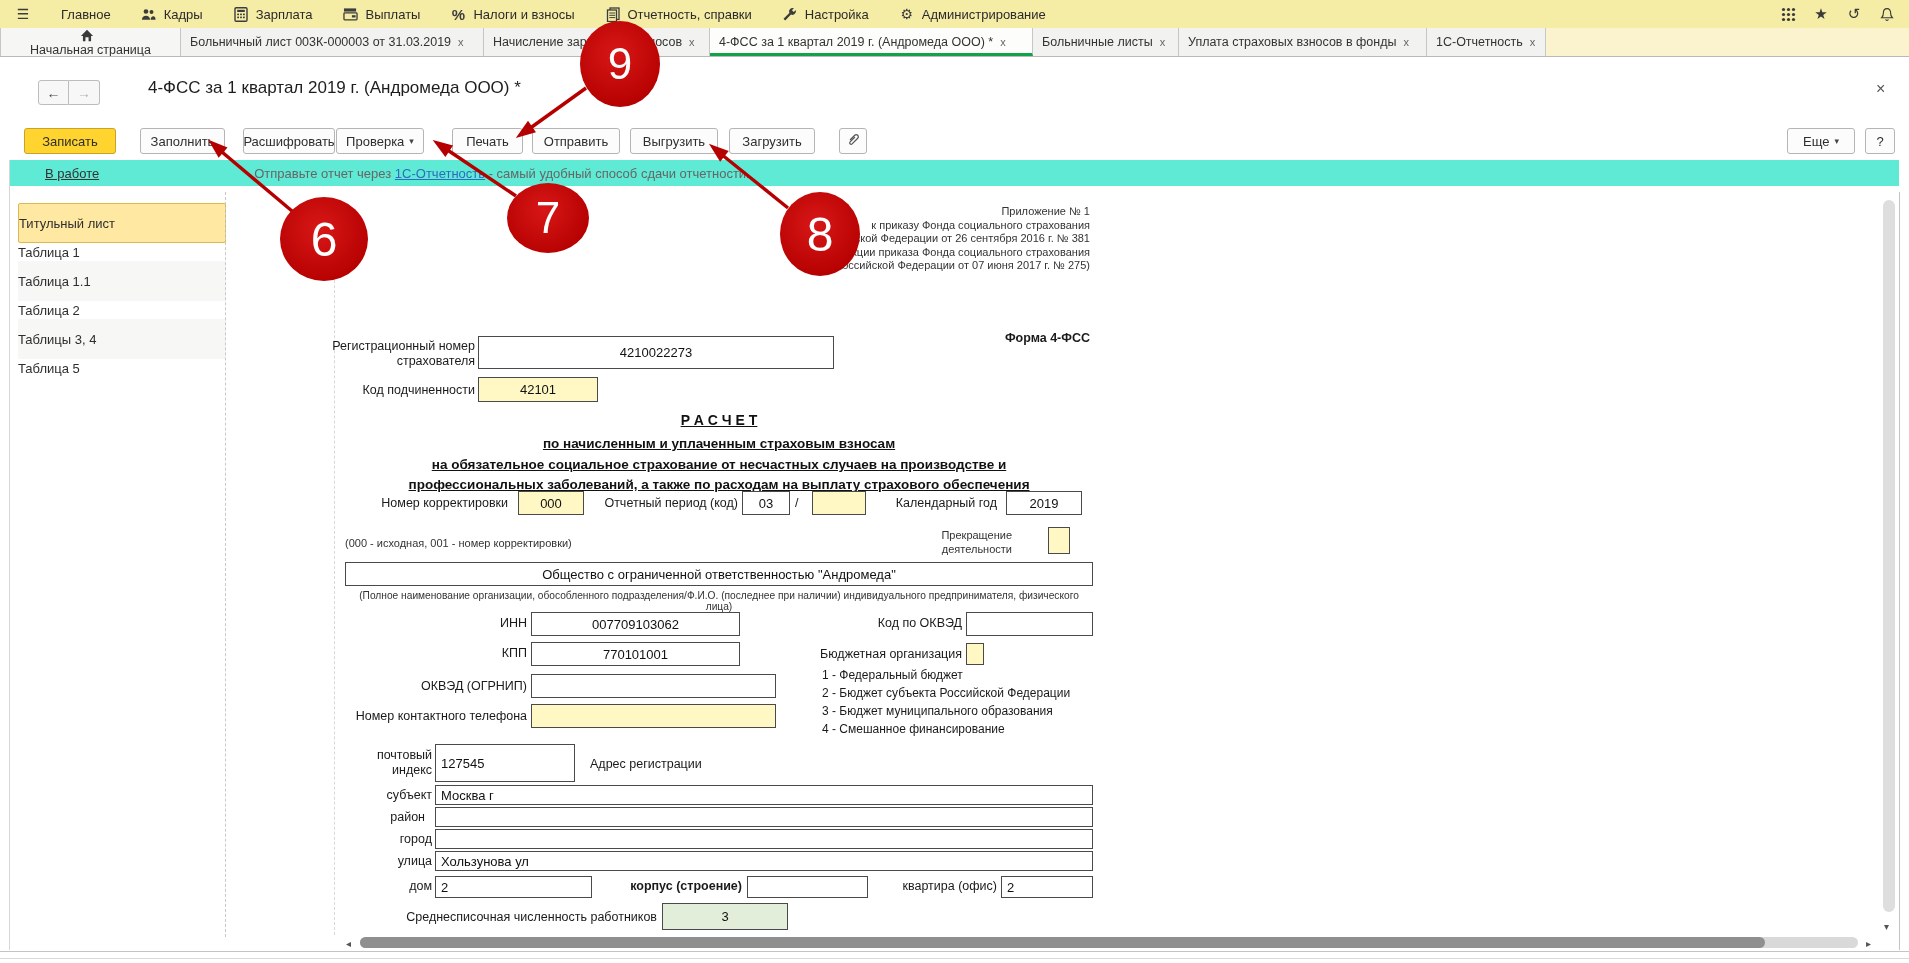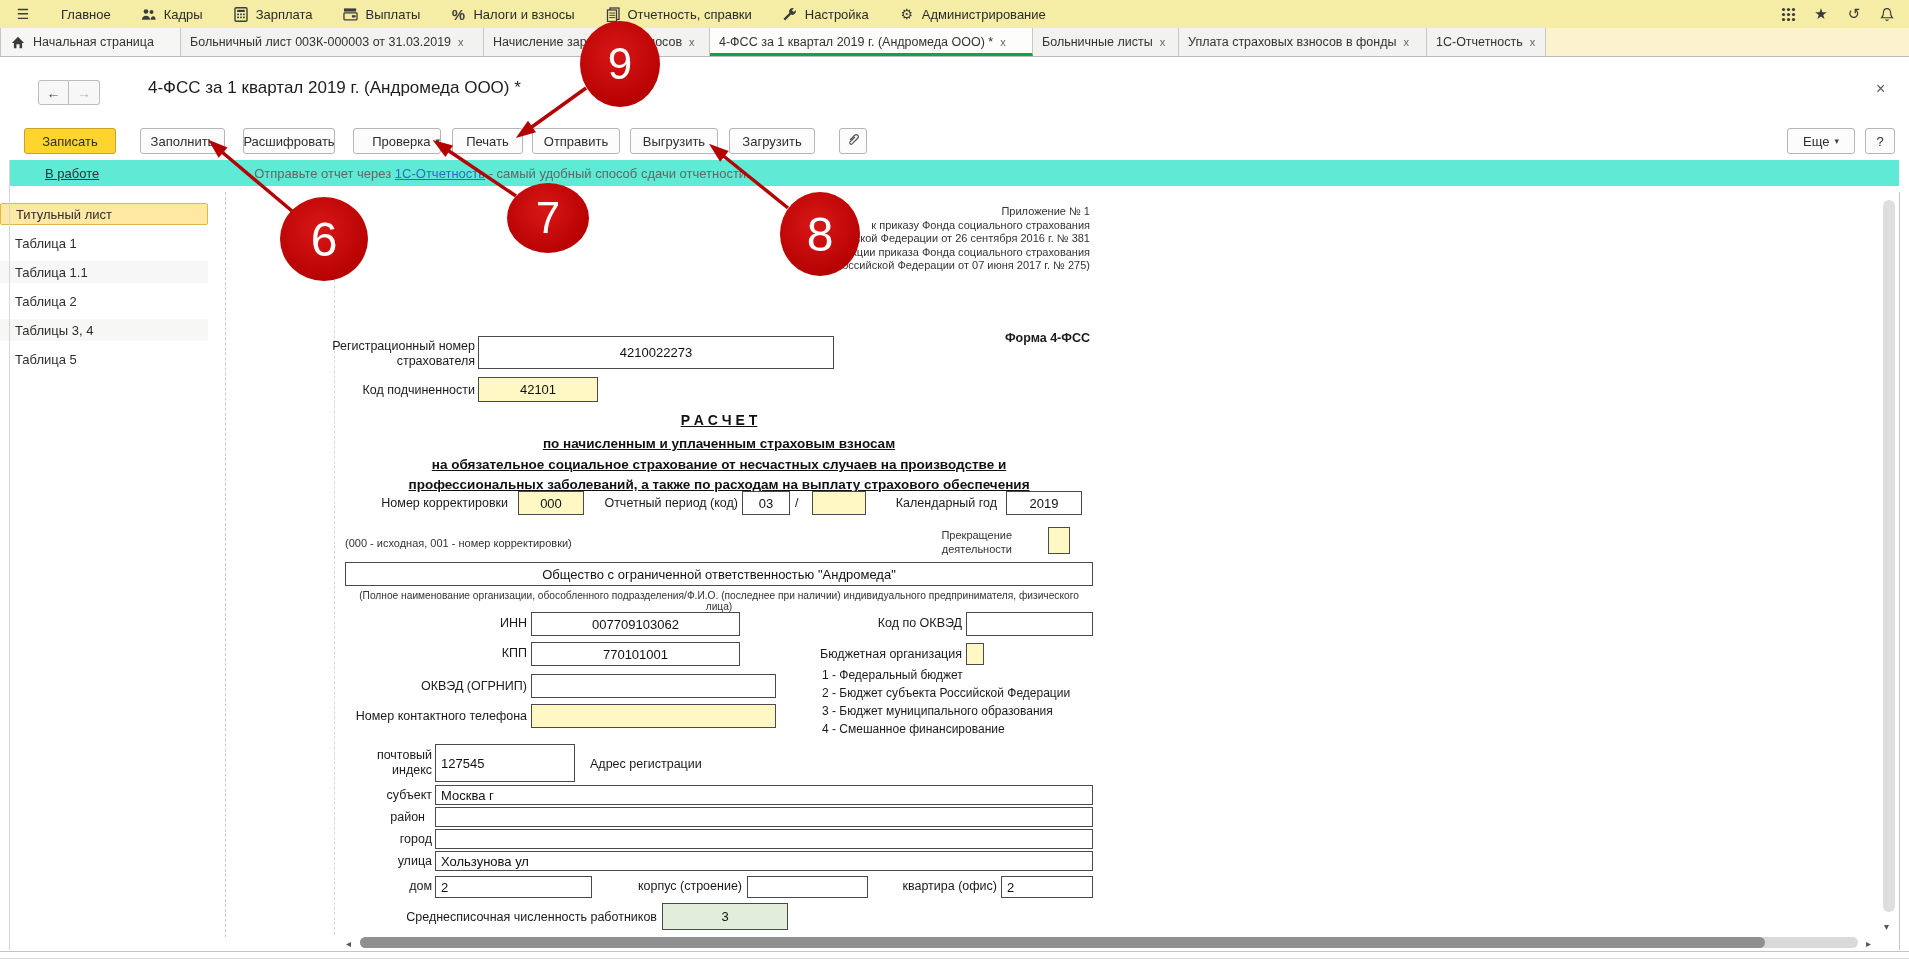--- a/index.html
+++ b/index.html
@@ -9,21 +9,21 @@
   
   #menubar{left:0;top:0;width:1909px;height:28px;background:#f5eca6;display:flex;align-items:center;}
   .menu-item{display:flex;align-items:center;gap:7px;padding:0 15px;height:28px;font-size:13px;color:#2b2b2b;cursor:default;}
   .mi-ico{width:16px;height:16px;display:flex;align-items:center;justify-content:center;color:#3c3c3c;font-size:14px;}
   #menu-right{margin-left:auto;display:flex;align-items:center;gap:9px;padding-right:10px;}
   .tool-ico{width:24px;height:22px;display:flex;align-items:center;justify-content:center;color:#3a3a3a;font-size:15px;}
   
   #tabbar{left:0;top:28px;width:1909px;height:28px;background:#faf3cd;border-bottom:1px solid #b9b9b9;display:flex;}
   .tab{box-sizing:border-box;height:28px;display:flex;align-items:center;padding:0 9px;font-size:12.5px;color:#333;
        background:#f2f2f0;border-right:1px solid #c6c6c6;white-space:nowrap;overflow:hidden;}
-  .tab.first{border-left:1px solid #c6c6c6;background:#f6f6f4;}
+  .tab.first{border-left:1px solid #c6c6c6;background:#f6f6f4;flex-direction:column;}
   .tab .x{margin-left:7px;color:#666;font-size:11px;}
   .tab.active{background:#fdfdfc;border-bottom:3px solid #12a24b;padding-top:3px;}
   .tab-label{overflow:hidden;text-overflow:clip;white-space:nowrap;}
   
   .navbtn{box-sizing:border-box;width:31px;height:25px;border:1px solid #bdbdbd;background:#f7f7f7;border-radius:3px;
           display:flex;align-items:center;justify-content:center;font-size:14px;color:#444;}
   .navbtn.dis{color:#b5b5b5;}
   #page-title{font-size:17px;color:#1d1d1d;white-space:nowrap;}
   #win-close{font-size:16px;color:#555;}
   
@@ -31,22 +31,22 @@
        background:#fcfcfc;font-size:13px;color:#2e2e2e;display:flex;align-items:center;justify-content:center;gap:5px;
        font-family:inherit;white-space:nowrap;}
   .btn.primary{background:#ffd42e;border-color:#c9a227;}
   .caret{font-size:9px;color:#444;line-height:1;}
   
   #infobar{left:10px;top:160px;width:1889px;height:26px;background:#5eead4;display:flex;align-items:center;font-size:13px;}
   #status-link{margin-left:35px;color:#333;text-decoration:underline;}
   #info-msg{margin-left:155px;color:#666;}
   #info-msg a{color:#2f6cbf;text-decoration:underline;}
   
-  .side-item{position:absolute;left:0;width:208px;height:22px;box-sizing:border-box;display:flex;align-items:center;
-             padding-left:15px;font-size:13px;color:#2e2e2e;}
+  .side-item{position:absolute;left:18px;width:208px;height:40px;box-sizing:border-box;display:flex;align-items:center;
+             font-size:13px;color:#2e2e2e;}
   .side-item.alt{background:#f7f7f6;}
   .side-item.sel{background:#ffe9a2;border:1px solid #dcb84f;border-radius:2px;}
   .splitter{border-left:1px dashed #c9c9c9;}
   
   .lbl{position:absolute;font-size:12.5px;color:#1a1a1a;white-space:nowrap;}
   .lbl.r{text-align:right;}
   .note{position:absolute;font-size:11px;color:#333;line-height:15px;white-space:nowrap;}
   .note.r{text-align:right;}
   .field{position:absolute;box-sizing:border-box;border:1px solid #4a4a4a;background:#fff;font-size:13px;color:#111;
          display:flex;align-items:center;justify-content:center;white-space:nowrap;}
@@ -214,21 +214,21 @@
 
   <div class="btn primary" style="left:24px;width:92px;">
     <span>Записать</span>
   </div>
   <div class="btn" style="left:140px;width:85px;">
     <span>Заполнить</span>
   </div>
   <div class="btn" style="left:243px;width:92px;">
     <span>Расшифровать</span>
   </div>
-  <div class="btn" style="left:353px;width:88px;justify-content:flex-end;">
+  <div class="btn" style="left:336px;width:88px;">
     <span>Проверка</span>
     <span class="caret">▾</span>
   </div>
   <div class="btn" style="left:452px;width:71px;">
     <span>Печать</span>
   </div>
   <div class="btn" style="left:532px;width:88px;">
     <span>Отправить</span>
   </div>
   <div class="btn" style="left:630px;width:88px;">
@@ -353,21 +353,21 @@
   <div class="field lft" style="left:435px;top:785px;width:658px;height:20px;">Москва г</div>
   <div class="lbl r" style="left:325px;top:810px;width:100px;">район</div>
   <div class="field lft" style="left:435px;top:807px;width:658px;height:20px;"></div>
   <div class="lbl r" style="left:332px;top:832px;width:100px;">город</div>
   <div class="field lft" style="left:435px;top:829px;width:658px;height:20px;"></div>
   <div class="lbl r" style="left:332px;top:854px;width:100px;">улица</div>
   <div class="field lft" style="left:435px;top:851px;width:658px;height:20px;">Хользунова ул</div>
 
   <div class="lbl r" style="left:382px;top:879px;width:50px;">дом</div>
   <div class="field lft" style="left:435px;top:876px;width:157px;height:22px;">2</div>
-  <div class="lbl r" style="left:592px;top:879px;width:150px;">корпус (строение)</div>
+  <div class="lbl r" style="left:592px;top:879px;width:150px;font-weight:bold;">корпус (строение)</div>
   <div class="field lft" style="left:747px;top:876px;width:121px;height:22px;"></div>
   <div class="lbl r" style="left:860px;top:879px;width:137px;">квартира (офис)</div>
   <div class="field lft" style="left:1001px;top:876px;width:92px;height:22px;">2</div>
 
   <div class="lbl r" style="left:400px;top:910px;width:257px;">Среднесписочная численность работников</div>
   <div class="field green" style="left:662px;top:903px;width:126px;height:27px;">3</div>
 
   <div class="sb-arrow" style="left:346px;top:939px;">◂</div>
   <div class="sb-track" style="left:360px;top:937px;width:1498px;height:11px;background:#d9d9d9;"></div>
   <div class="sb-thumb" style="left:360px;top:937px;width:1405px;height:11px;"></div>

